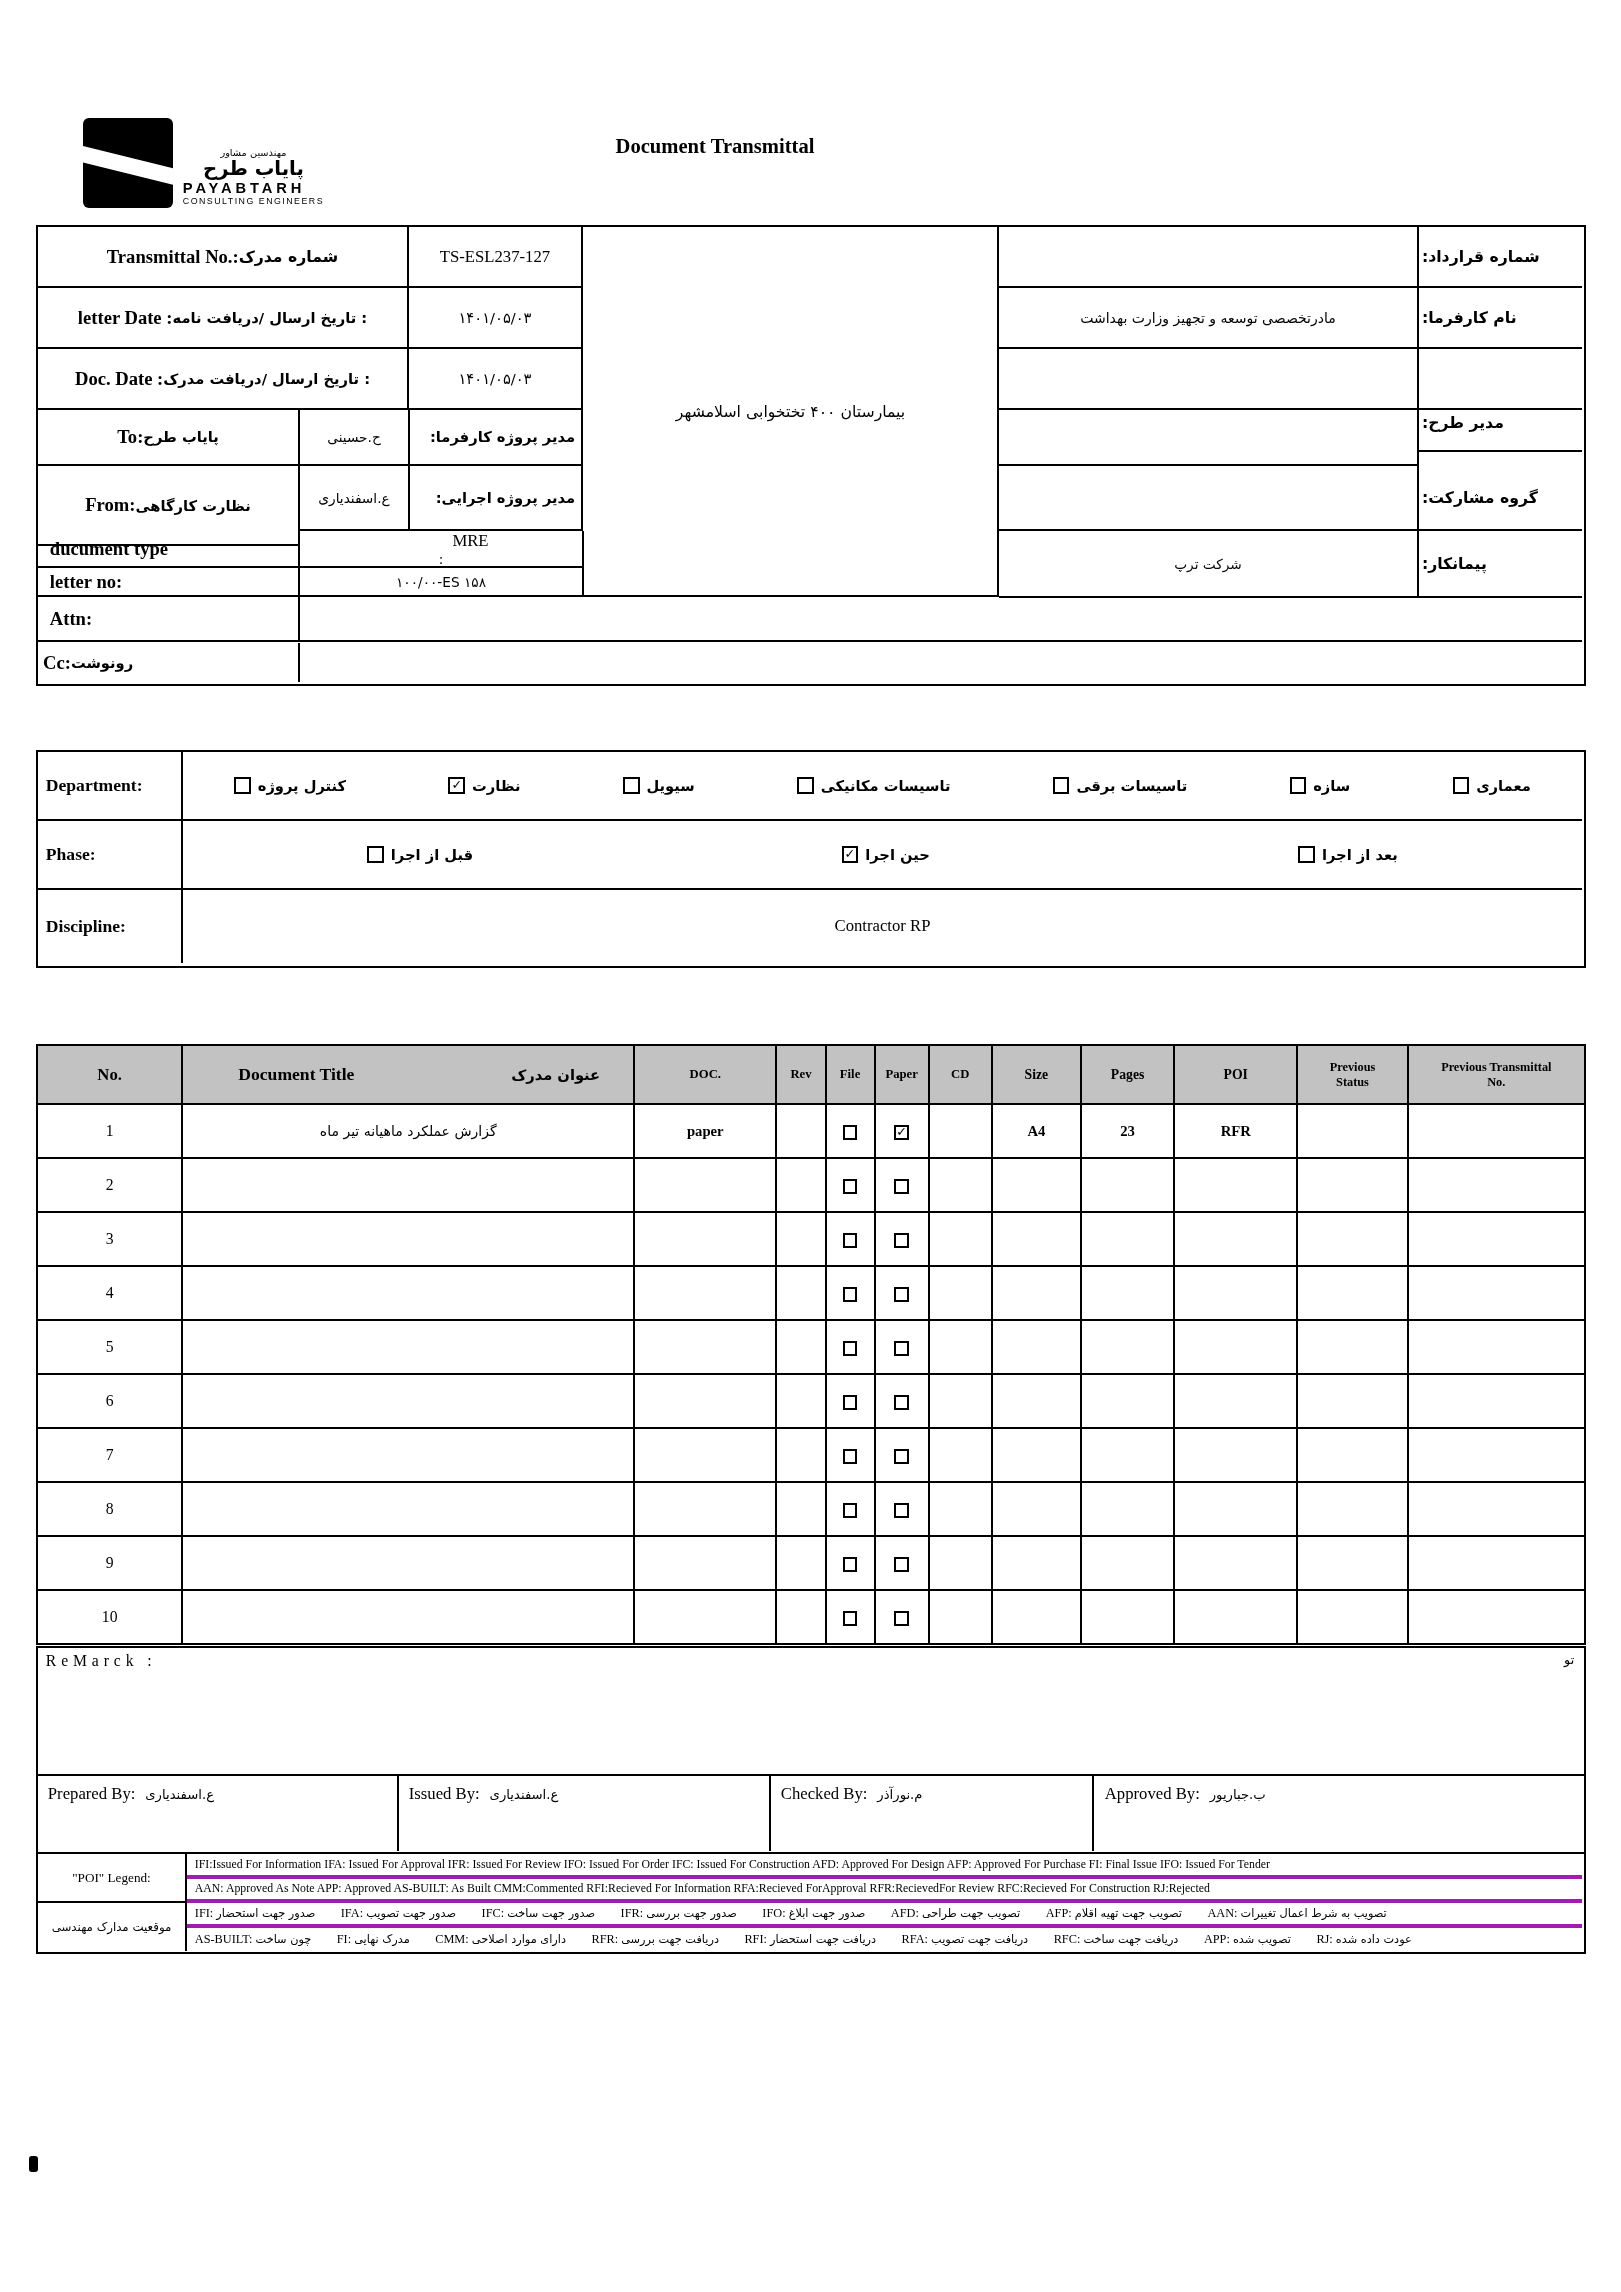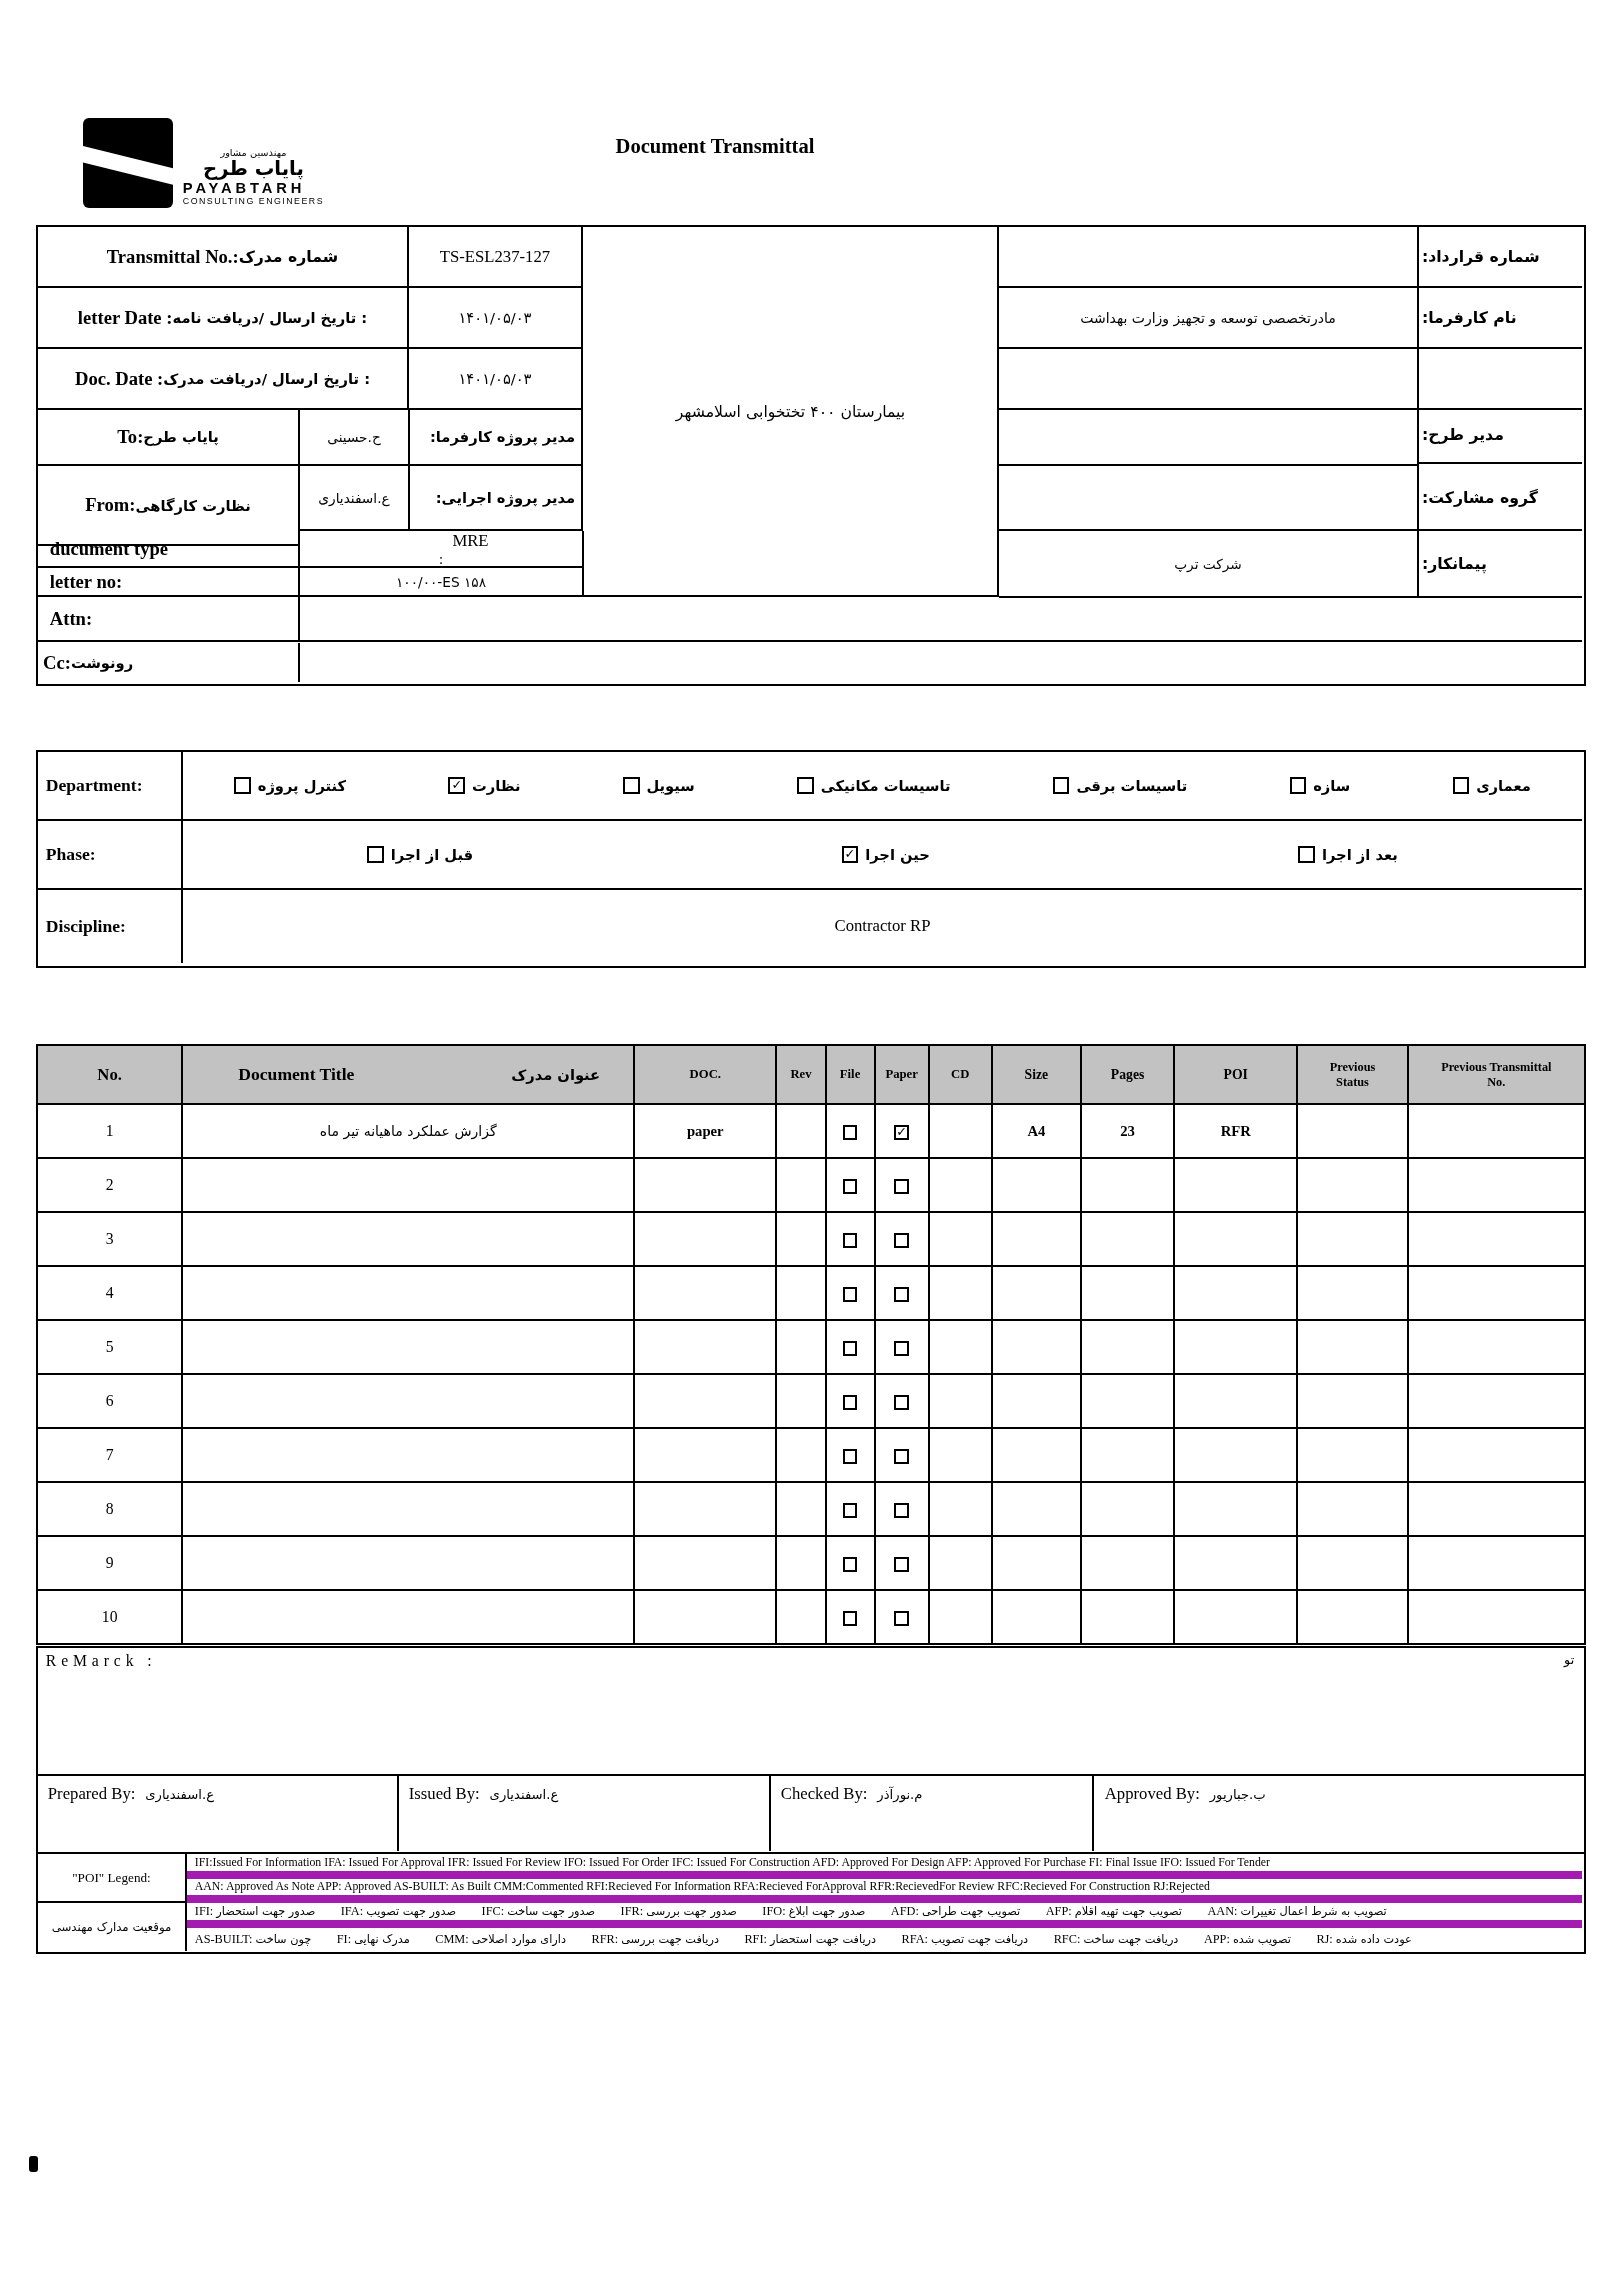--- a/index.html
+++ b/index.html
@@ -27,21 +27,21 @@
   .cbx.checked::after{content:"\2713";}
   .chk-item{display:inline-flex;align-items:center;gap:6.9px;direction:ltr;}
   .chk-label{font-family:"DejaVu Sans",sans-serif;font-weight:bold;font-size:14.7px;}
   
   table.doc{border-collapse:collapse;border:2.9px solid #000;table-layout:fixed;width:1550px;
             font-family:"Liberation Serif",serif;}
   table.doc th{background:#c2c2c2;border:2px solid #000;height:57px;padding:0;font-size:14.7px;}
   table.doc td{border:2px solid #000;height:52px;padding:0;text-align:center;vertical-align:middle;}
   .hdr-title{display:flex;justify-content:space-between;align-items:center;padding:0 33px 0 55px;}
   
-  .lg-row{position:absolute;box-sizing:border-box;border-bottom:8px solid #a21caf;display:flex;
+  .lg-row{position:absolute;box-sizing:border-box;border-bottom:4px solid #a21caf;display:flex;
           align-items:center;white-space:nowrap;overflow:hidden;padding:0 7.8px;}
   .lg-item{margin-right:25.5px;font-size:12.3px;}
   .lg-item .code{font-family:"Liberation Serif",serif;}
   .lg-item .txt{font-family:"DejaVu Sans",sans-serif;font-size:11.3px;}
   .sig-cell{position:absolute;box-sizing:border-box;border-right:2.9px solid #000;padding:7.8px 9.8px;}
   .sig-label{font-size:16.7px;}
   .sig-name{font-family:"DejaVu Sans",sans-serif;font-size:13.2px;margin-left:5.9px;}
 </style>
 </head>
 <body>
@@ -110,21 +110,21 @@
     <div class="cell" style="left:961px;top:0;width:420px;height:61px;"></div>
     <div class="cell center fa" style="left:961px;top:61px;width:420px;height:61px;font-size:14px;">مادرتخصصی توسعه و تجهیز وزارت بهداشت</div>
     <div class="cell" style="left:961px;top:122px;width:420px;height:61px;"></div>
     <div class="cell" style="left:961px;top:182px;width:420px;height:57px;"></div>
     <div class="cell" style="left:961px;top:239px;width:420px;height:65px;"></div>
     <div class="cell center fa" style="left:961px;top:304px;width:420px;height:67px;font-size:13.7px;">شرکت ترپ</div>
 
     <div class="cell nr fa b" dir="rtl" style="left:1380px;top:0;width:164px;height:61px;font-size:15.7px;justify-content:flex-end;padding:0 3.9px;">شماره قرارداد:</div>
     <div class="cell nr fa b" dir="rtl" style="left:1380px;top:61px;width:164px;height:61px;font-size:15.7px;justify-content:flex-end;padding:0 3.9px;">نام کارفرما:</div>
     <div class="cell nr" style="left:1380px;top:122px;width:164px;height:61px;"></div>
-    <div class="cell nr fa b" dir="rtl" style="left:1380px;top:180px;width:164px;height:57px;font-size:15.7px;justify-content:flex-end;padding:0 3.9px;">مدیر طرح:</div>
+    <div class="cell nr fa b" dir="rtl" style="left:1380px;top:168px;width:164px;height:57px;font-size:15.7px;justify-content:flex-end;padding:0 3.9px;">مدیر طرح:</div>
     <div class="cell nr fa b" dir="rtl" style="left:1380px;top:239px;width:164px;height:65px;font-size:15.7px;justify-content:flex-end;padding:0 3.9px;">گروه مشارکت:</div>
     <div class="cell nr fa b" dir="rtl" style="left:1380px;top:304px;width:164px;height:67px;font-size:15.7px;justify-content:flex-end;padding:0 3.9px;">پیمانکار:</div>
 
     <div class="cell b" style="left:0;top:370px;width:262px;height:45px;font-size:18.6px;padding:0 11.8px;">Attn:</div>
     <div class="cell nr" style="left:262px;top:370px;width:1282px;height:45px;"></div>
 
     <div class="cell nb" style="left:0;top:416px;width:262px;height:39px;padding:0 5px;">
       <span class="b" style="font-size:18.6px;">Cc:</span>
       <span class="fa b" style="font-size:14.7px;">رونوشت</span>
     </div>

